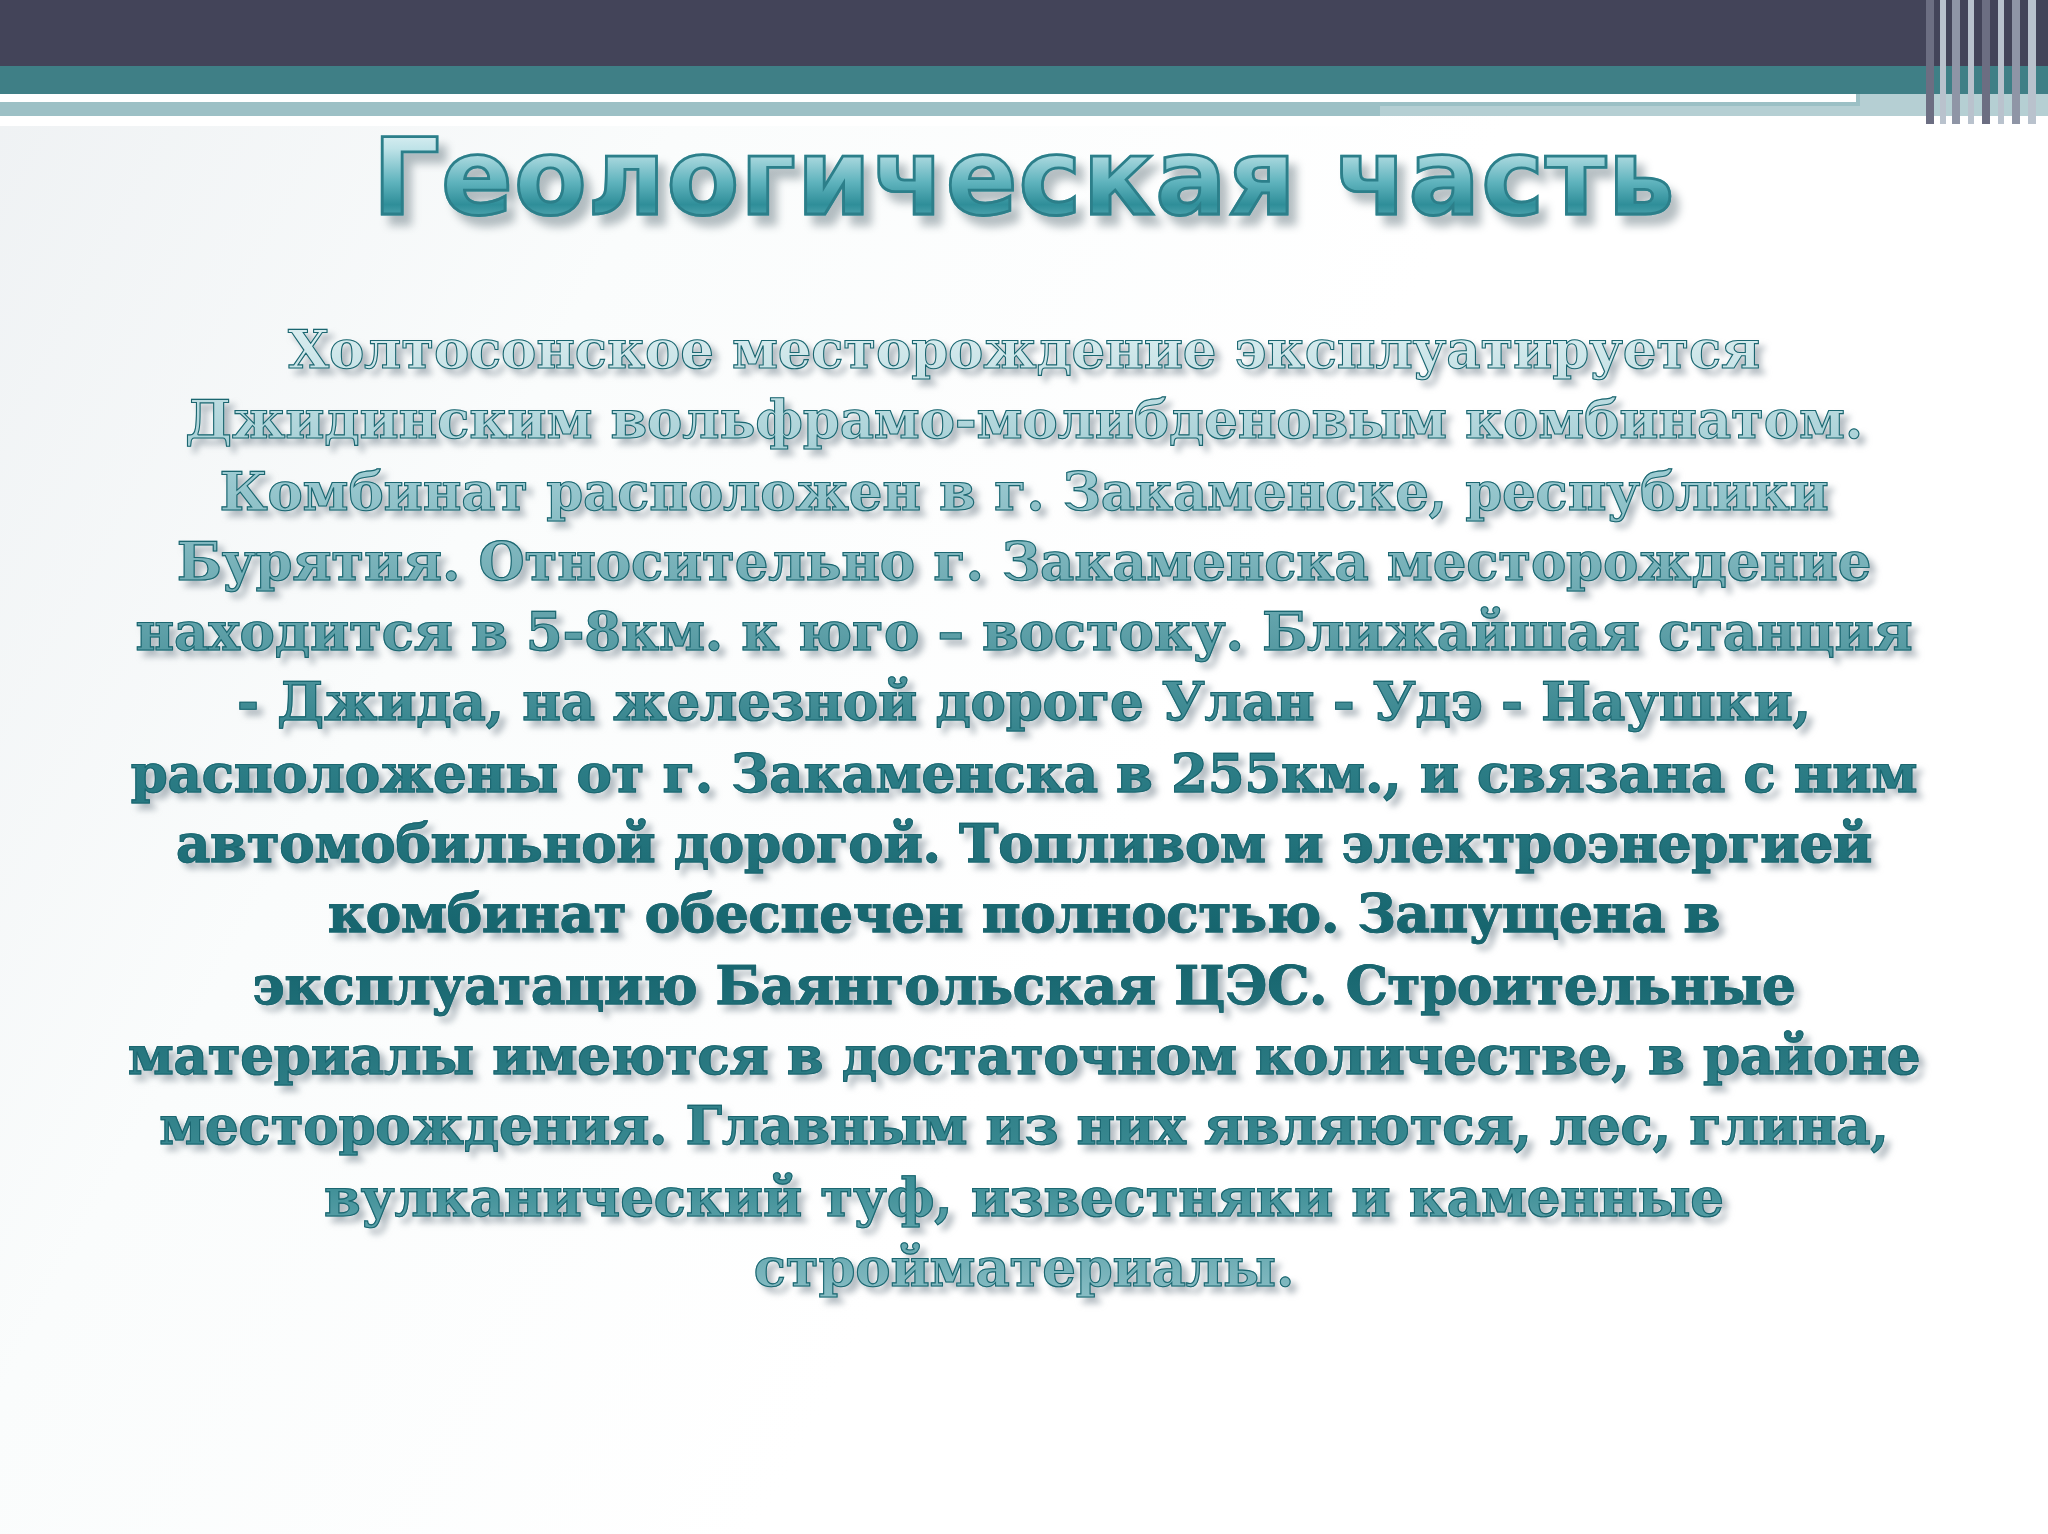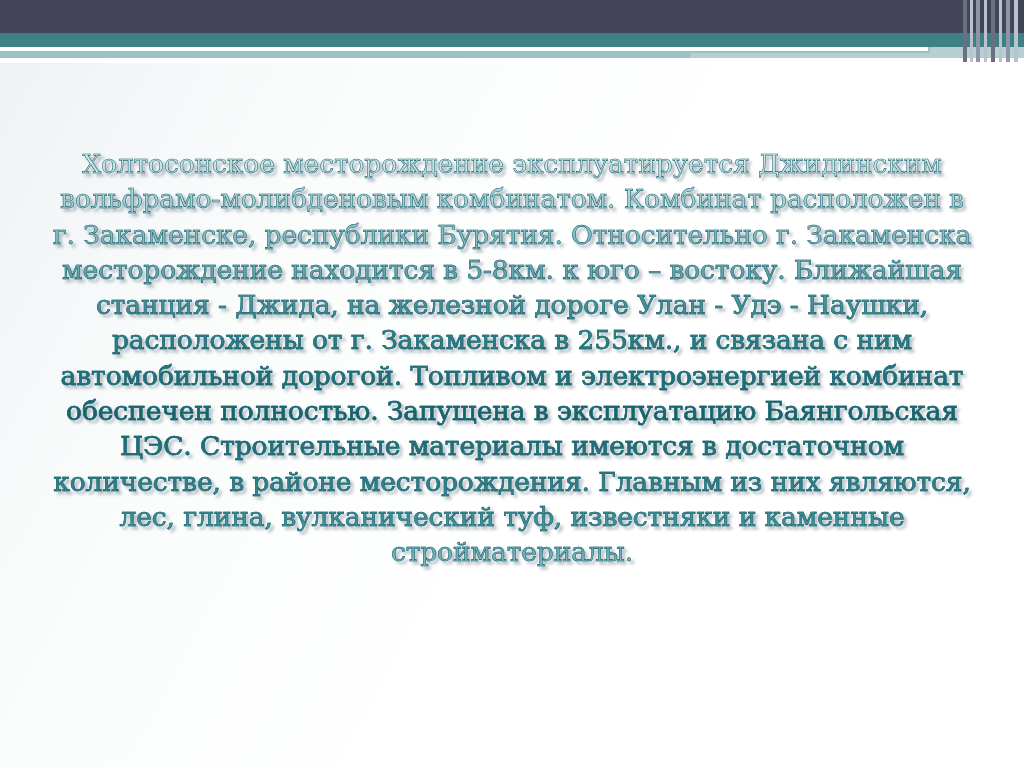--- a/index.html
+++ b/index.html
@@ -140,31 +140,31 @@
   
   .body-wrap {
     position: absolute;
     left: 50px;
     top: 146px;
     width: 924px;
     text-align: center;
   }
   .body-text {
     font-family: "DejaVu Serif", serif;
-    font-weight: normal;
+    font-weight: bold;
     font-size: 26.5px;
     line-height: 35.3px;
     letter-spacing: -0.1px;
     background-image: linear-gradient(180deg, #dff0f2 0%, #9ccad1 16%, #2e7f88 44%, #14636c 64%, #3f8f97 88%, #8cc0c7 100%);
     -webkit-background-clip: text;
     background-clip: text;
     color: transparent;
     -webkit-text-stroke: 0.55px #1b6670;
     filter: drop-shadow(3px 3px 1.6px rgba(120,135,145,0.55));
-    margin: 0;
+    margin: 12px;
   }
 </style>
 </head>
 <body>
 
 <div class="slide">
 
   <div class="banner">
     <div class="band-navy"></div>
     <div class="band-teal"></div>
@@ -179,18 +179,21 @@
     <div class="stripe stripe-dark" style="left:963px; width:4px;"></div>
     <div class="stripe stripe-pale" style="left:970px; width:3px;"></div>
     <div class="stripe stripe-mid" style="left:976px; width:4px;"></div>
     <div class="stripe stripe-pale" style="left:984px; width:3px;"></div>
     <div class="stripe stripe-dark" style="left:991px; width:4px;"></div>
     <div class="stripe stripe-pale" style="left:999px; width:3px;"></div>
     <div class="stripe stripe-mid" style="left:1006px; width:4px;"></div>
     <div class="stripe stripe-pale" style="left:1014px; width:4px;"></div>
   </div>
 
+  <div class="title-wrap">
+    <div class="title">Геологическая часть</div>
+  </div>
 
   <div class="body-wrap">
     <p class="body-text">Холтосонское месторождение эксплуатируется Джидинским вольфрамо-молибденовым комбинатом. Комбинат расположен в г. Закаменске, республики Бурятия. Относительно г. Закаменска месторождение находится в 5-8км. к юго – востоку. Ближайшая станция - Джида, на железной дороге Улан - Удэ - Наушки, расположены от г. Закаменска в 255км., и связана с ним автомобильной дорогой. Топливом и электроэнергией комбинат обеспечен полностью. Запущена в эксплуатацию Баянгольская ЦЭС. Строительные материалы имеются в достаточном количестве, в районе месторождения. Главным из них являются,  лес, глина, вулканический туф, известняки и каменные стройматериалы.</p>
   </div>
 
 </div>
 
 </body></html>

